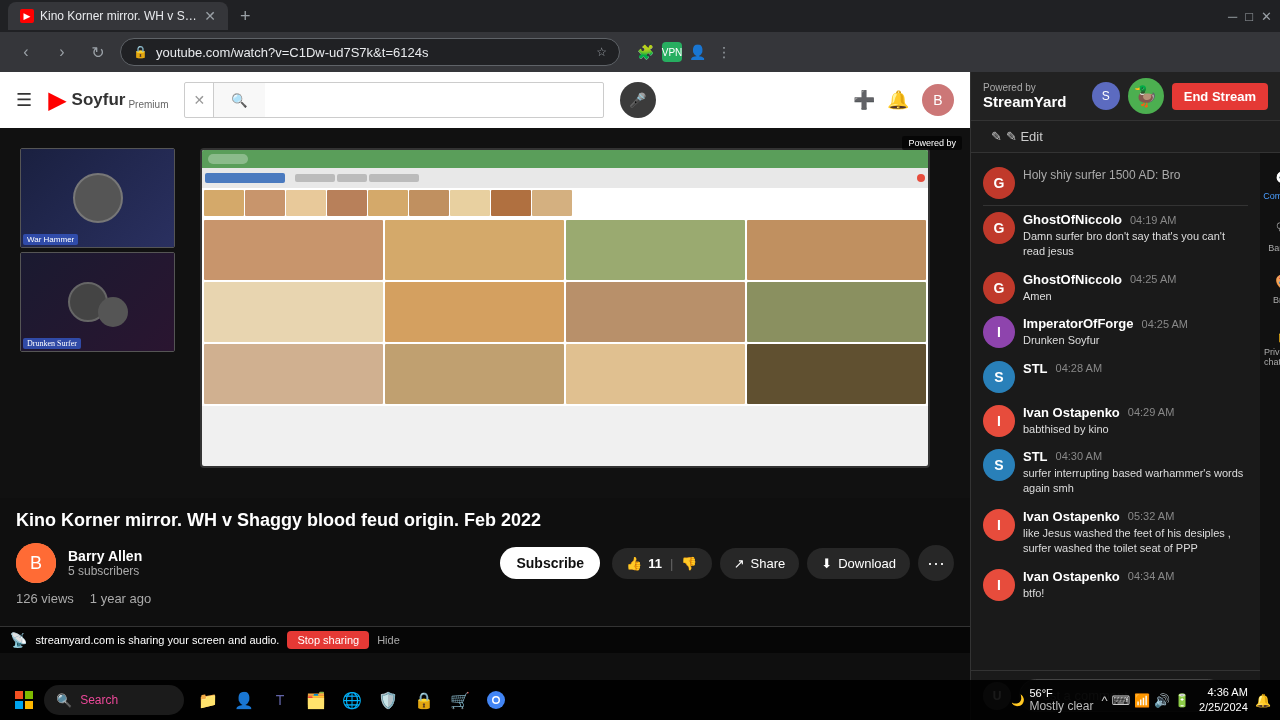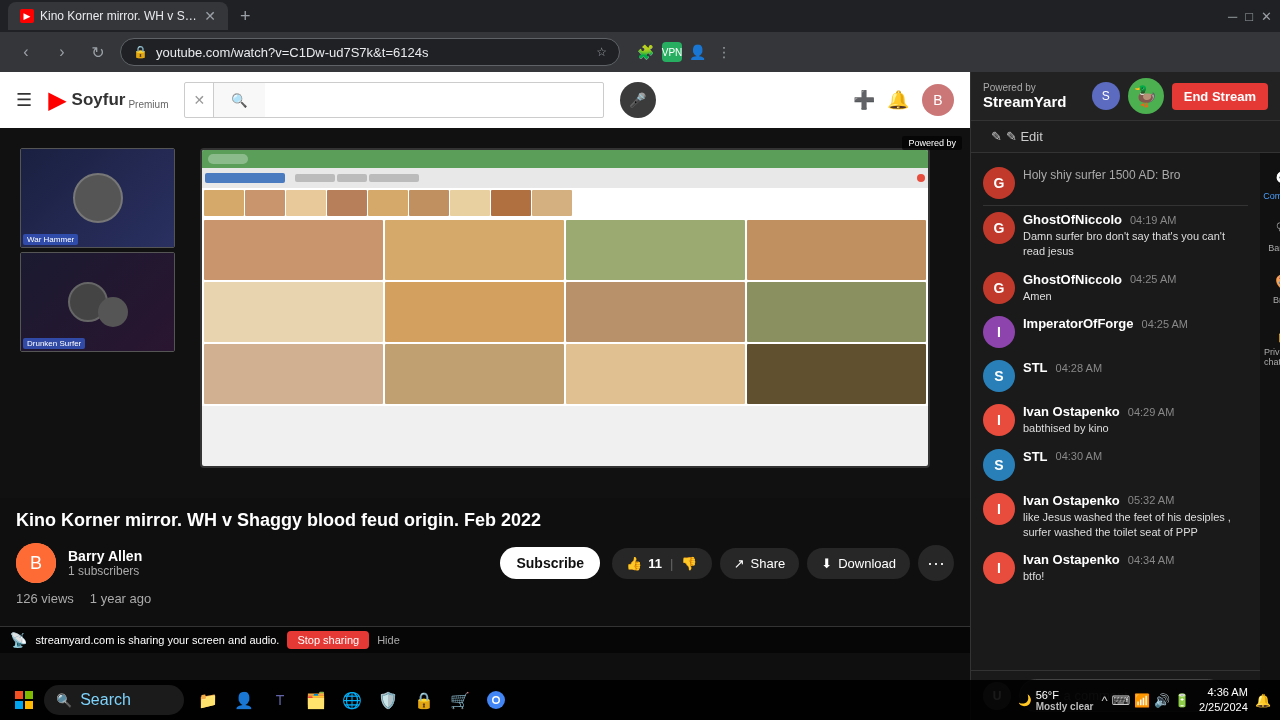--- a/index.html
+++ b/index.html
@@ -84,21 +84,21 @@
 
     .sy-edit-btn { background: none; border: none; color: #ccc; cursor: pointer; font-size: 13px; display: flex; align-items: center; gap: 4px; padding: 4px 8px; }
     .sy-top-bar { display: flex; align-items: center; justify-content: space-between; padding: 6px 12px; background: #222; border-bottom: 1px solid #333; }
     .sy-top-right { display: flex; align-items: center; gap: 8px; }
     .sy-avatar-small { width: 28px; height: 28px; border-radius: 50%; background: #5c6bc0; display: flex; align-items: center; justify-content: center; font-size: 12px; color: #fff; }
 
     
     .taskbar { position: fixed; bottom: 0; left: 0; right: 0; height: 40px; background: rgba(0,0,0,0.9); display: flex; align-items: center; padding: 0 8px; z-index: 100; gap: 4px; }
     .taskbar-start { width: 32px; height: 32px; display: flex; align-items: center; justify-content: center; cursor: pointer; }
     .taskbar-search { display: flex; align-items: center; background: rgba(255,255,255,0.1); border-radius: 16px; padding: 0 12px; height: 30px; gap: 8px; min-width: 140px; cursor: pointer; }
-    .taskbar-search-text { font-size: 16px; color: #7dd3fc; }
+    .taskbar-search-text { font-size: 12px; color: #ec4899; }
     .taskbar-apps { display: flex; align-items: center; gap: 4px; margin: 0 4px; }
     .taskbar-app { width: 32px; height: 32px; display: flex; align-items: center; justify-content: center; cursor: pointer; border-radius: 4px; font-size: 16px; }
     .taskbar-right { display: flex; align-items: center; gap: 8px; margin-left: auto; }
     .taskbar-clock { font-size: 11px; color: #fff; text-align: right; line-height: 1.4; }
     .taskbar-weather { display: flex; align-items: center; gap: 4px; font-size: 11px; color: #fff; }
     .taskbar-icons { display: flex; align-items: center; gap: 4px; }
     .taskbar-icon { font-size: 13px; color: #ccc; cursor: pointer; }
 
     
     .chat-area::-webkit-scrollbar { width: 4px; }
@@ -185,21 +185,21 @@
           <div style="width:100%;height:100%;background:linear-gradient(135deg,#1a2040,#2a3060);display:flex;align-items:center;justify-content:center;">
             <div style="width:50px;height:50px;border-radius:50%;background:#555;border:2px solid #777;"></div>
           </div>
           <span class="cam-label" style="background:rgba(50,80,180,0.9);font-size:8px;position:absolute;bottom:2px;left:2px;padding:1px 4px;border-radius:2px;color:#fff;">War Hammer</span>
         </div>
         <div class="cam-box">
           <div style="width:100%;height:100%;background:linear-gradient(135deg,#1a1a30,#2a1530);display:flex;align-items:center;justify-content:center;">
             <div style="width:40px;height:40px;border-radius:50%;background:#444;border:2px solid #666;"></div>
             <div style="width:30px;height:30px;border-radius:50%;background:#555;margin-left:-10px;margin-top:20px;"></div>
           </div>
-          <span class="cam-label" style="background:rgba(50,80,180,0.9);font-size:8px;position:absolute;bottom:2px;left:2px;padding:1px 4px;border-radius:2px;color:#fff;">Drunken Surfer</span>
+          <span class="cam-label" style="background:rgba(50,80,180,0.9);font-size:8px;position:absolute;bottom:2px;left:2px;padding:1px 4px;border-radius:2px;color:#fff;font-family:Liberation Serif, serif;">Drunken Surfer</span>
         </div>
       </div>
 
       <div class="video-overlay-screen">
 
         <div style="height:18px;background:#5a9e5a;display:flex;align-items:center;padding:0 6px;gap:4px;">
           <div style="width:40px;height:10px;background:rgba(255,255,255,0.3);border-radius:8px;"></div>
         </div>
 
         <div style="background:#fff;flex:1;height:calc(100%-18px);overflow:hidden;">
@@ -249,21 +249,21 @@
       <div class="video-title">Kino Korner mirror. WH v Shaggy blood feud origin. Feb 2022</div>
       <div class="channel-row">
         <div class="channel-avatar-img">
           <svg width="40" height="40" viewBox="0 0 40 40">
             <circle cx="20" cy="20" r="20" fill="#ff6b35"></circle>
             <text x="20" y="26" text-anchor="middle" font-size="18" fill="#fff">B</text>
           </svg>
         </div>
         <div class="channel-info">
           <div class="channel-name">Barry Allen</div>
-          <div class="channel-subs">1 subscribers</div>
+          <div class="channel-subs">5 subscribers</div>
         </div>
         <button class="subscribe-btn">Subscribe</button>
         <div class="action-buttons">
           <button class="action-btn like-btn">
             <span>👍</span>
             <span class="count">11</span>
             <span style="color:#666;margin:0 2px;">|</span>
             <span>👎</span>
           </button>
           <button class="action-btn">
@@ -345,20 +345,21 @@
               <div class="chat-text">Amen</div>
             </div>
           </div>
           <div class="chat-message">
             <div class="chat-avatar" style="background:#8e44ad;">I</div>
             <div class="chat-body">
               <div class="chat-meta">
                 <span class="chat-name">ImperatorOfForge</span>
                 <span class="chat-time">04:25 AM</span>
               </div>
+              <div class="chat-text">Drunken Soyfur</div>
             </div>
           </div>
           <div class="chat-message">
             <div class="chat-avatar" style="background:#2980b9;">S</div>
             <div class="chat-body">
               <div class="chat-meta">
                 <span class="chat-name">STL</span>
                 <span class="chat-time">04:28 AM</span>
               </div>
             </div>
@@ -373,20 +374,21 @@
               <div class="chat-text">babthised by kino</div>
             </div>
           </div>
           <div class="chat-message">
             <div class="chat-avatar" style="background:#2980b9;">S</div>
             <div class="chat-body">
               <div class="chat-meta">
                 <span class="chat-name">STL</span>
                 <span class="chat-time">04:30 AM</span>
               </div>
+              <div class="chat-text">surfer interrupting based warhammer's words again smh</div>
             </div>
           </div>
           <div class="chat-message">
             <div class="chat-avatar" style="background:#e74c3c;">I</div>
             <div class="chat-body">
               <div class="chat-meta">
                 <span class="chat-name">Ivan Ostapenko</span>
                 <span class="chat-time">05:32 AM</span>
               </div>
               <div class="chat-text">like Jesus washed the feet of his desiples , surfer washed the toilet seat of PPP</div>
@@ -466,21 +468,21 @@
       </svg>
     </div>
   </div>
 
   <div class="taskbar-right">
 
     <div class="taskbar-weather">
       <span>🌙</span>
       <div>
         <div>56°F</div>
-        <div style="font-size:10px;color:#bbb;font-weight:bold;">Mostly clear</div>
+        <div style="font-size:12px;color:#bbb;">Mostly clear</div>
       </div>
     </div>
 
     <div class="taskbar-icons">
       <span class="taskbar-icon">^</span>
       <span class="taskbar-icon">⌨</span>
       <span class="taskbar-icon">📶</span>
       <span class="taskbar-icon">🔊</span>
       <span class="taskbar-icon">🔋</span>
     </div>

